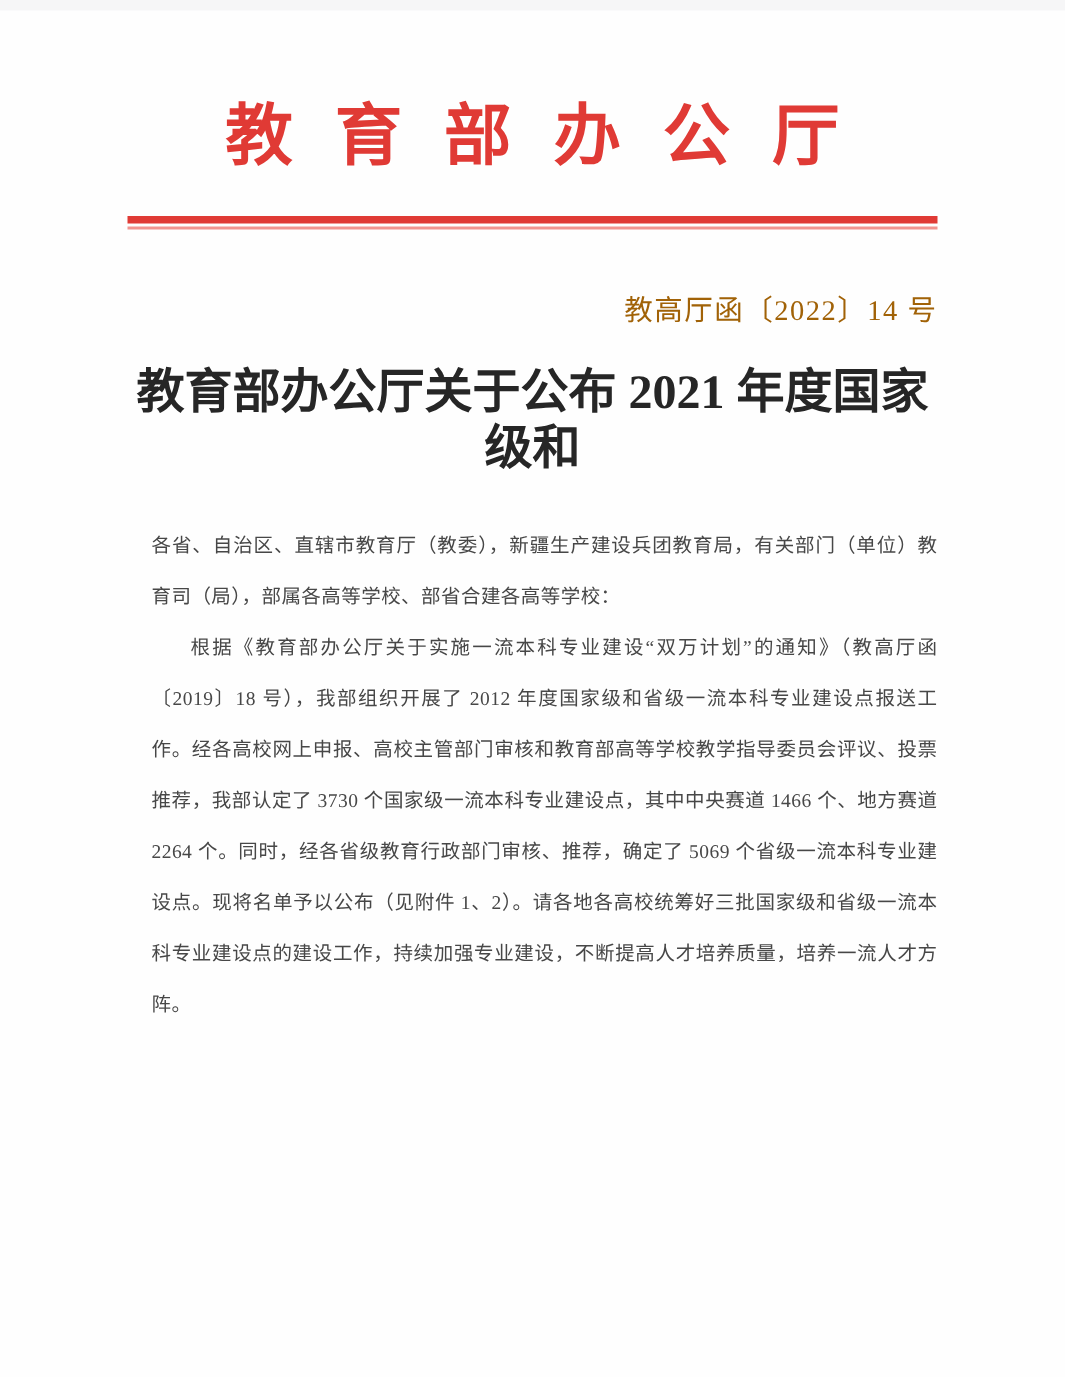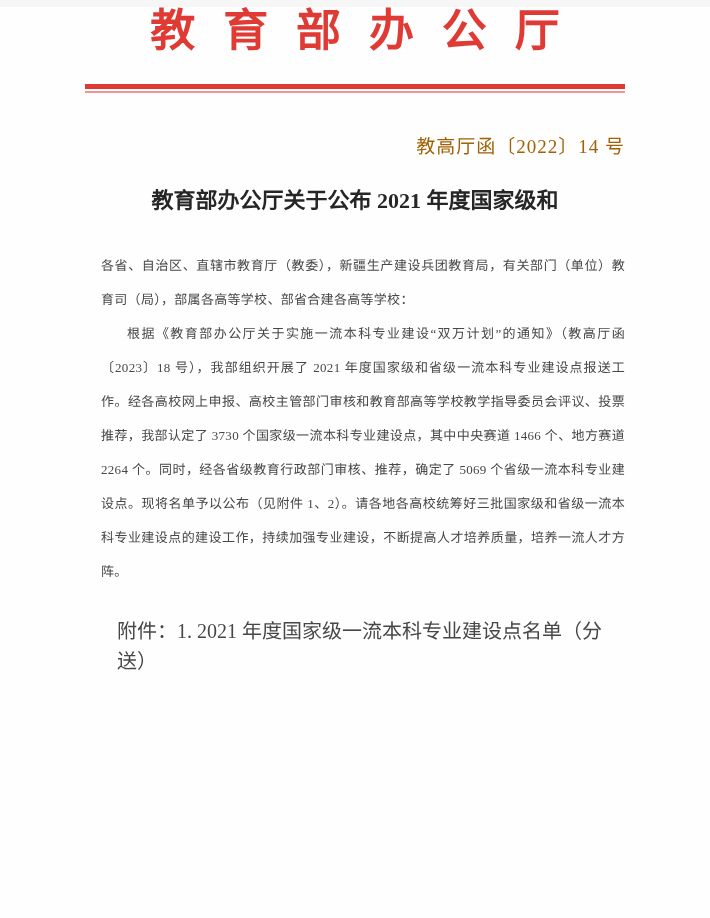--- a/index.html
+++ b/index.html
@@ -18,20 +18,21 @@
   }
   .scan-top-edge {
     position: absolute;
     top: 0; left: 0; right: 0;
     height: 7px;
     background: #f6f6f7;
   }
   .content {
     width: 540px;
     margin: 0 auto;
+    padding-top: 60px;
   }
   
   .letterhead {
     text-align: center;
     font-size: 45px;
     font-weight: 700;
     color: #e03a35;
     letter-spacing: 0.62em;
     padding-left: 0.62em; 
     line-height: 62px;
@@ -54,21 +55,21 @@
     margin-top: 38px;
     text-align: right;
     font-size: 19px;
     color: #a16207;
     letter-spacing: 1px;
   }
   
   .title {
     margin-top: 24px;
     text-align: center;
-    font-size: 22px;
+    font-size: 32px;
     font-weight: 700;
     color: #262626;
     line-height: 37px;
   }
   
   .text-block {
     margin-top: 30px;
     font-size: 13px;
     line-height: 34px;
     color: #474747;
@@ -105,19 +106,18 @@
     </div>
 
     <div class="doc-number">教高厅函〔2022〕14 号</div>
 
     <div class="title">
       <div>教育部办公厅关于公布 2021 年度国家级和</div>
     </div>
 
     <div class="text-block">
       <p>各省、自治区、直辖市教育厅（教委），新疆生产建设兵团教育局，有关部门（单位）教育司（局），部属各高等学校、部省合建各高等学校：</p>
-      <p class="indent">根据《教育部办公厅关于实施一流本科专业建设“双万计划”的通知》（教高厅函〔2023〕18 号），我部组织开展了 2021 年度国家级和省级一流本科专业建设点报送工作。经各高校网上申报、高校主管部门审核和教育部高等学校教学指导委员会评议、投票推荐，我部认定了 3730 个国家级一流本科专业建设点，其中中央赛道 1466 个、地方赛道 2264 个。同时，经各省级教育行政部门审核、推荐，确定了 5069 个省级一流本科专业建设点。现将名单予以公布（见附件 1、2）。请各地各高校统筹好三批国家级和省级一流本科专业建设点的建设工作，持续加强专业建设，不断提高人才培养质量，培养一流人才方阵。</p>
+      <p class="indent">根据《教育部办公厅关于实施一流本科专业建设“双万计划”的通知》（教高厅函〔2019〕18 号），我部组织开展了 2012 年度国家级和省级一流本科专业建设点报送工作。经各高校网上申报、高校主管部门审核和教育部高等学校教学指导委员会评议、投票推荐，我部认定了 3730 个国家级一流本科专业建设点，其中中央赛道 1466 个、地方赛道 2264 个。同时，经各省级教育行政部门审核、推荐，确定了 5069 个省级一流本科专业建设点。现将名单予以公布（见附件 1、2）。请各地各高校统筹好三批国家级和省级一流本科专业建设点的建设工作，持续加强专业建设，不断提高人才培养质量，培养一流人才方阵。</p>
     </div>
 
-    <div class="attachment">附件：1. 2021 年度国家级一流本科专业建设点名单（分送）</div>
 
   </div>
 </div>
 
 </body></html>

